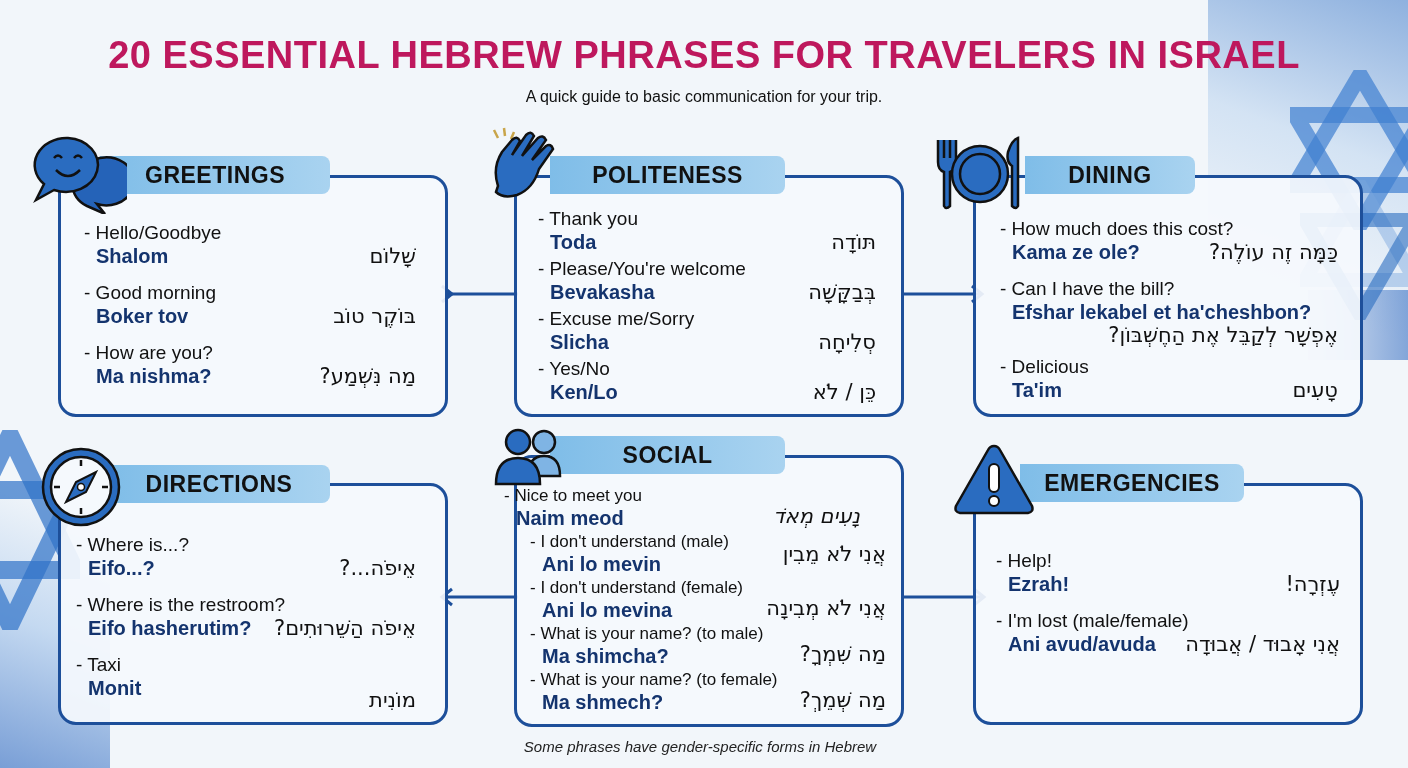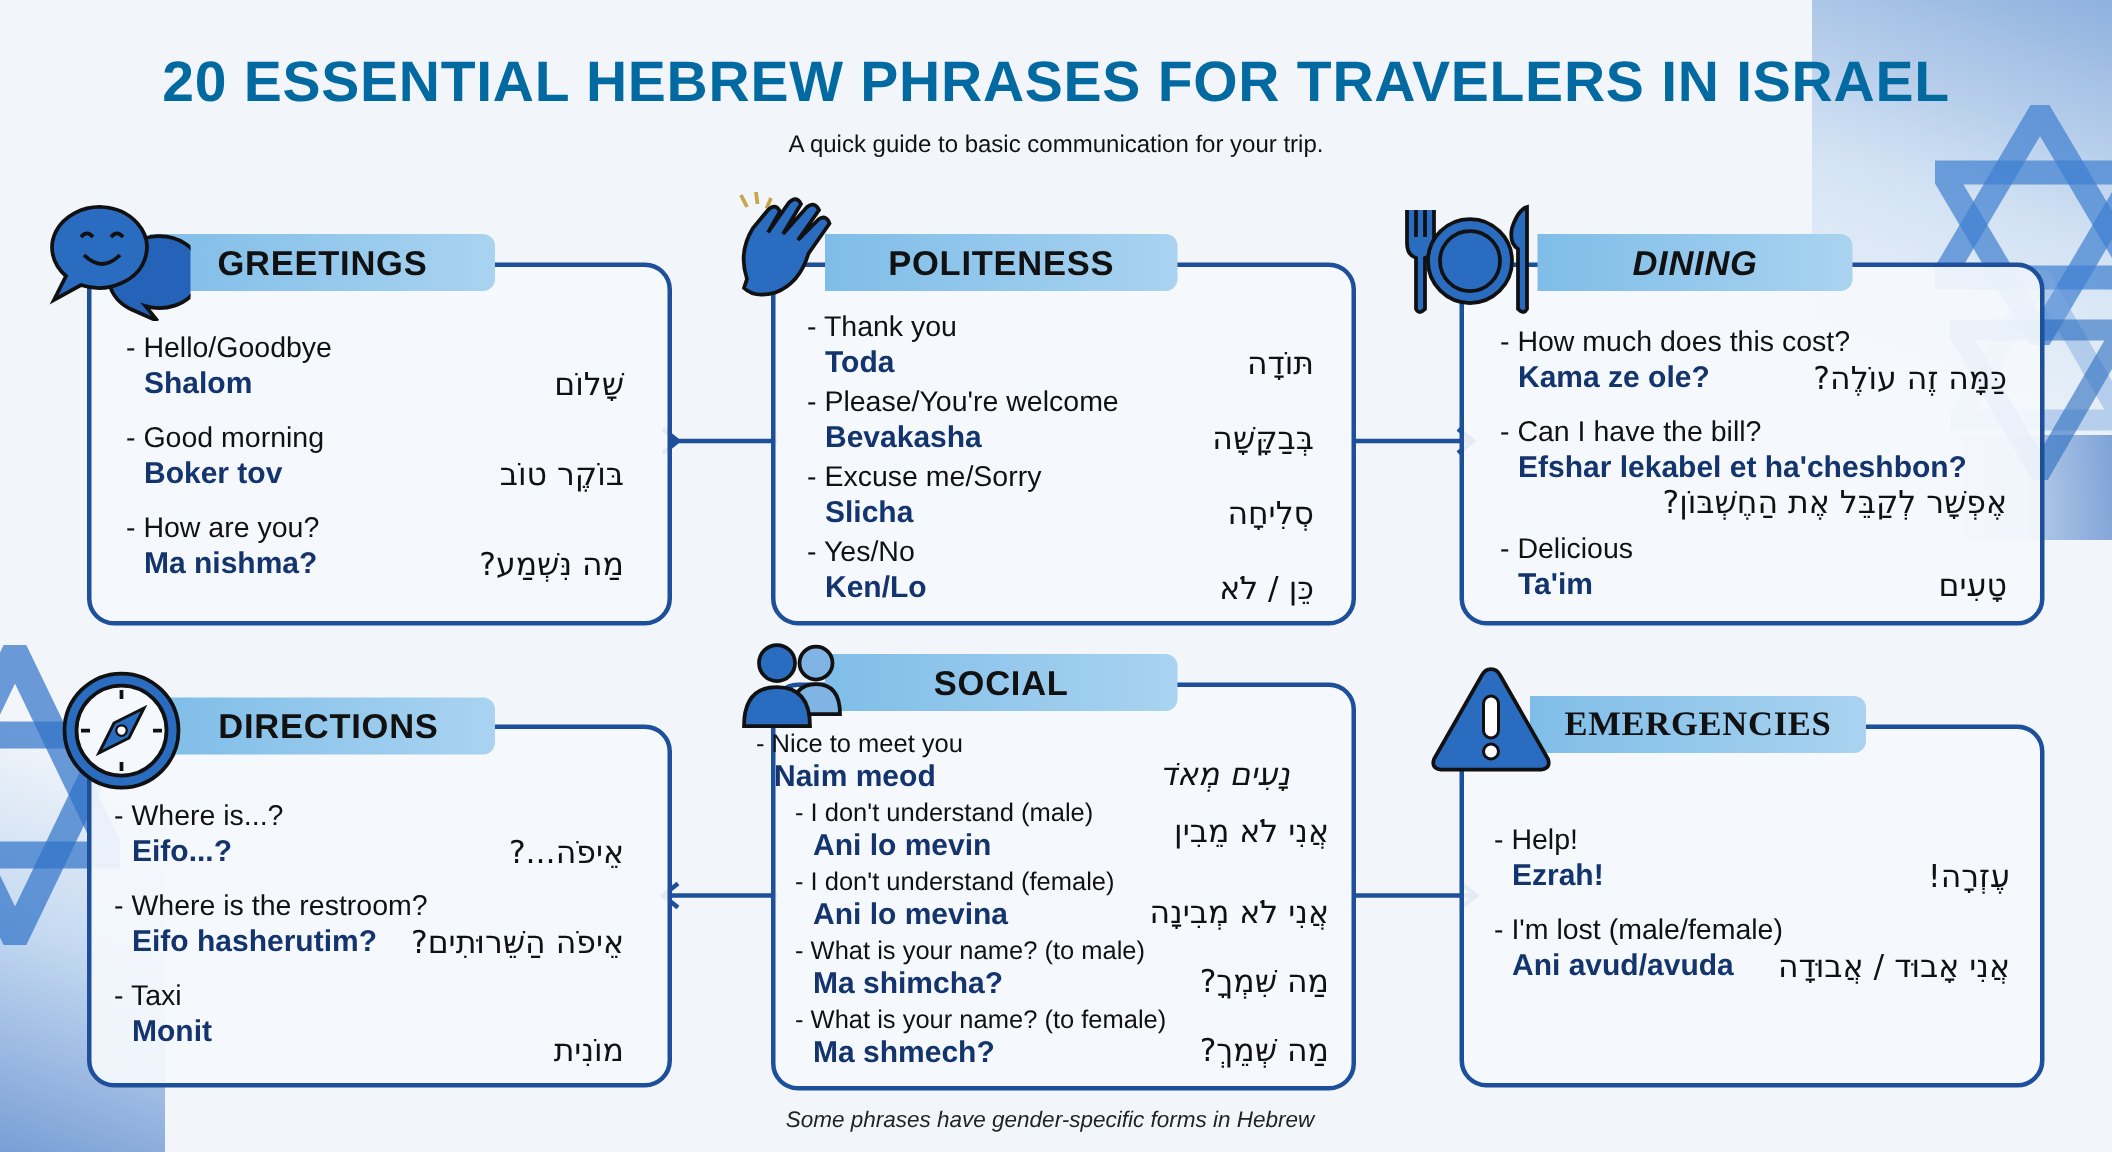--- a/index.html
+++ b/index.html
@@ -20,21 +20,21 @@
     background: linear-gradient(90deg, rgba(40,100,190,0.1), rgba(40,100,190,0.55));
   }
   .bg-bl {
     position: absolute; left: 0; top: 420px; width: 110px; height: 348px;
     background: linear-gradient(20deg, rgba(40,100,190,0.6) 0%, rgba(90,150,220,0.3) 40%, rgba(242,246,250,0) 75%);
   }
   .bg-star { position: absolute; }
 
   .title {
     position: absolute; left: 0; top: 34px; width: 1408px; text-align: center;
-    font-size: 38px; font-weight: 700; color: #0369a1; letter-spacing: 0.5px;
+    font-size: 38px; font-weight: 700; color: #be185d; letter-spacing: 0.5px;
   }
   .subtitle {
     position: absolute; left: 0; top: 88px; width: 1408px; text-align: center;
     font-size: 16px; color: #111;
   }
 
   .card {
     position: absolute;
     border: 3px solid #1d4f9a;
     border-radius: 18px;
@@ -150,21 +150,21 @@
   <div class="tr">Slicha</div>
   <div class="he" style="top:22px;">סְלִיחָה</div>
 </div>
 <div class="phrase" style="left:538px; top:358px; width:338px;">
   <div class="en">- Yes/No</div>
   <div class="tr">Ken/Lo</div>
   <div class="he" style="top:22px;">כֵּן / לֹא</div>
 </div>
 
 <div class="card" style="left:973px; top:175px; width:390px; height:242px;"></div>
-<div class="card-header" style="left:1025px; top:156px; width:210px;font-style:italic;">DINING</div>
+<div class="card-header" style="left:1025px; top:156px; width:170px;">DINING</div>
 <svg class="card-icon" style="left:934px; top:136px;" width="92" height="74" viewBox="0 0 92 74">
   <path d="M4,4 v22 q0,8 6,10 v34 q2,4 6,0 v-34 q6,-2 6,-10 v-22 M10,4 v18 M16,4 v18" fill="#2a6cc0" stroke="#111" stroke-width="2.5"></path>
   <circle cx="46" cy="38" r="28" fill="#2a6cc0" stroke="#111" stroke-width="2.5"></circle>
   <circle cx="46" cy="38" r="20" fill="none" stroke="#111" stroke-width="2.5"></circle>
   <path d="M78,70 v-40 q-6,-4 -4,-14 q4,-12 10,-14 v68 q-2,4 -6,0z" fill="#2a6cc0" stroke="#111" stroke-width="2.5"></path>
 </svg>
 <div class="phrase" style="left:1000px; top:218px; width:338px;">
   <div class="en">- How much does this cost?</div>
   <div class="tr">Kama ze ole?</div>
   <div class="he" style="top:22px;">כַּמָּה זֶה עוֹלֶה?</div>
@@ -233,21 +233,21 @@
   <div class="tr">Ma shimcha?</div>
   <div class="he" style="top:18px;">מַה שִּׁמְךָ?</div>
 </div>
 <div class="phrase sm" style="left:530px; top:670px; width:356px;">
   <div class="en">- What is your name? (to female)</div>
   <div class="tr">Ma shmech?</div>
   <div class="he" style="top:18px;">מַה שְּׁמֵךְ?</div>
 </div>
 
 <div class="card" style="left:973px; top:483px; width:390px; height:242px;"></div>
-<div class="card-header" style="left:1020px; top:464px; width:224px;font-family:Liberation Serif, serif;">EMERGENCIES</div>
+<div class="card-header" style="left:1020px; top:464px; width:224px;">EMERGENCIES</div>
 <svg class="card-icon" style="left:952px; top:442px;" width="84" height="74" viewBox="0 0 84 74">
   <path d="M42,4 q4,0 6,4 l32,56 q2,6 -4,7 h-68 q-6,-1 -4,-7 l32,-56 q2,-4 6,-4z" fill="#2a6cc0" stroke="#111" stroke-width="2.5"></path>
   <rect x="37" y="22" width="10" height="28" rx="5" fill="#fff" stroke="#111" stroke-width="2"></rect>
   <circle cx="42" cy="59" r="5" fill="#fff" stroke="#111" stroke-width="2"></circle>
 </svg>
 <div class="phrase" style="left:996px; top:550px; width:344px;">
   <div class="en">- Help!</div>
   <div class="tr">Ezrah!</div>
   <div class="he" style="top:22px;">עֶזְרָה!</div>
 </div>

